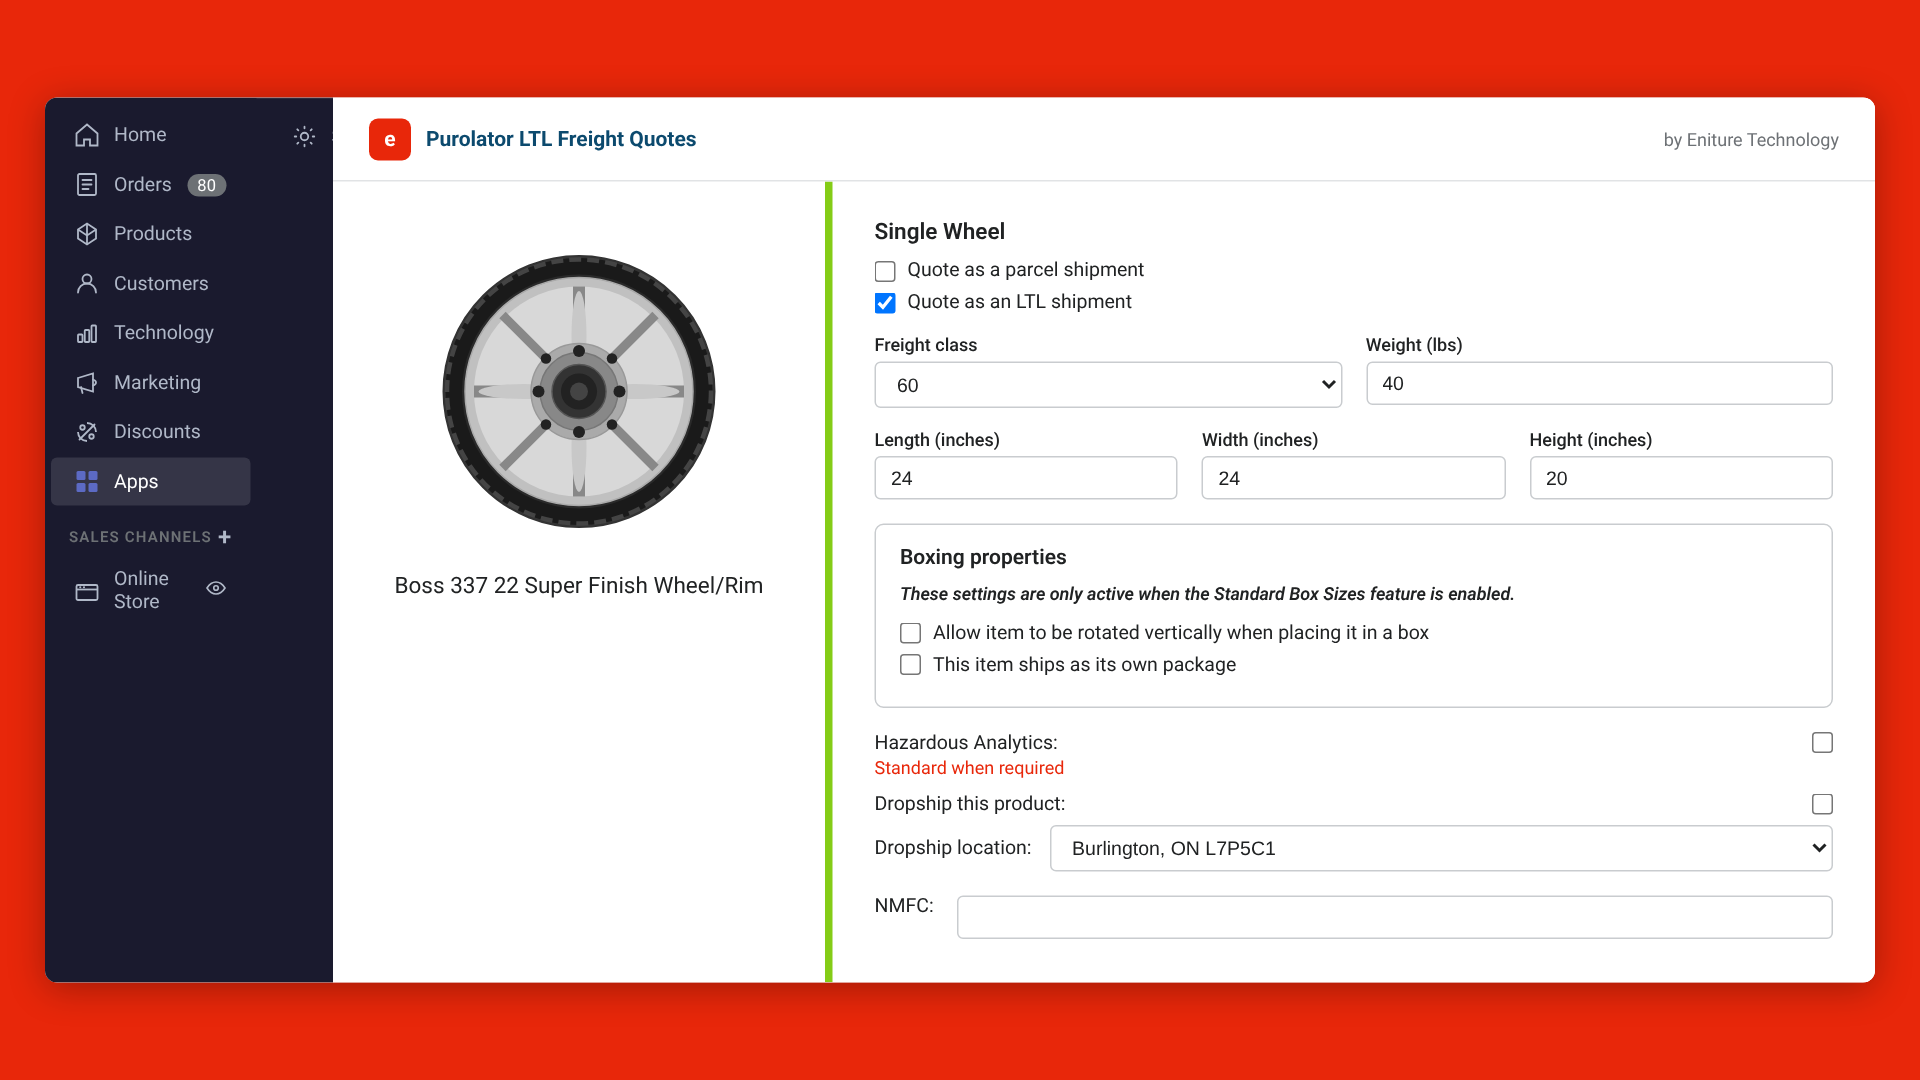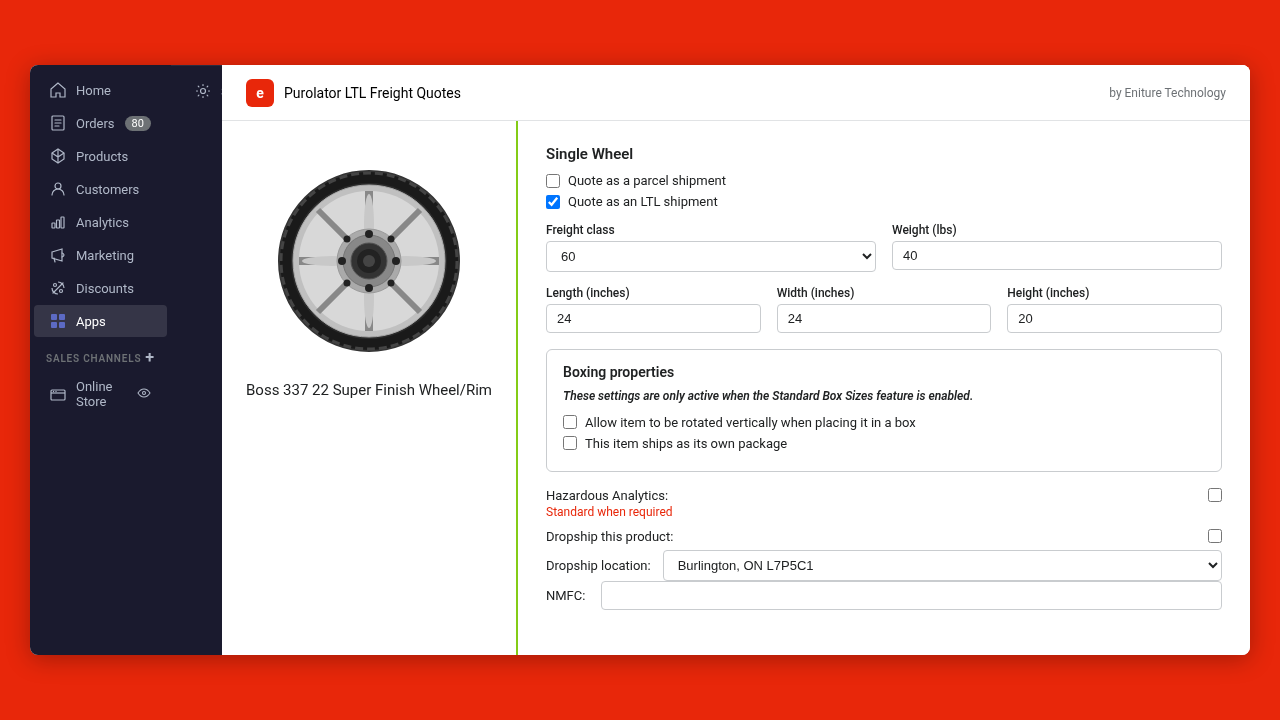--- a/index.html
+++ b/index.html
@@ -113,41 +113,41 @@
       border-radius: 6px;
       display: flex;
       align-items: center;
       justify-content: center;
       color: #fff;
       font-size: 14px;
       font-weight: bold;
     }
     .app-title {
       font-size: 14px;
-      font-weight: 400;
-      color: #000000;
+      font-weight: 700;
+      color: #0c4a6e;
     }
     .app-header-right {
       font-size: 12px;
       color: #6d7175;
     }
     
     .content {
       display: flex;
       flex: 1;
       overflow: hidden;
     }
     .product-panel {
-      width: 296px;
+      width: 333px;
       display: flex;
       flex-direction: column;
       align-items: center;
       justify-content: flex-start;
       padding: 40px 20px 20px;
-      border-right: 2px solid #84cc16;
+      border-right: 5px solid #84cc16;
       flex-shrink: 0;
     }
     .wheel-image {
       width: 200px;
       height: 200px;
       display: flex;
       align-items: center;
       justify-content: center;
     }
     .product-title {
@@ -267,23 +267,22 @@
       gap: 12px;
       margin-top: 6px;
       font-size: 13px;
       color: #202223;
     }
     .dropship-location-row .form-select {
       flex: 1;
     }
     .nmfc-row {
       display: flex;
-      align-items: center;
       gap: 16px;
-      margin-top: 0;
+      margin-top: 16px;
       font-size: 13px;
       color: #202223;
     }
     .nmfc-input {
       flex: 1;
     }
   </style>
 </head>
 <body>
 
@@ -333,21 +332,21 @@
       </div>
 
       <div class="sidebar-item">
         <span class="sidebar-icon">
           <svg width="16" height="16" viewBox="0 0 16 16" fill="none">
             <rect x="2" y="9" width="3" height="5" rx="0.5" stroke="#b0b8c8" stroke-width="1.2"></rect>
             <rect x="6.5" y="6" width="3" height="8" rx="0.5" stroke="#b0b8c8" stroke-width="1.2"></rect>
             <rect x="11" y="3" width="3" height="11" rx="0.5" stroke="#b0b8c8" stroke-width="1.2"></rect>
           </svg>
         </span>
-        <span>Analytics</span>
+        <span>Technology</span>
       </div>
 
       <div class="sidebar-item">
         <span class="sidebar-icon">
           <svg width="16" height="16" viewBox="0 0 16 16" fill="none">
             <path d="M2 5l10-3v12L2 11V5z" stroke="#b0b8c8" stroke-width="1.2" fill="none"></path>
             <path d="M12 6c1.5.5 2 1.5 2 2s-.5 1.5-2 2" stroke="#b0b8c8" stroke-width="1.2" stroke-linecap="round"></path>
             <path d="M4 11l1 4" stroke="#b0b8c8" stroke-width="1.2" stroke-linecap="round"></path>
           </svg>
         </span>

